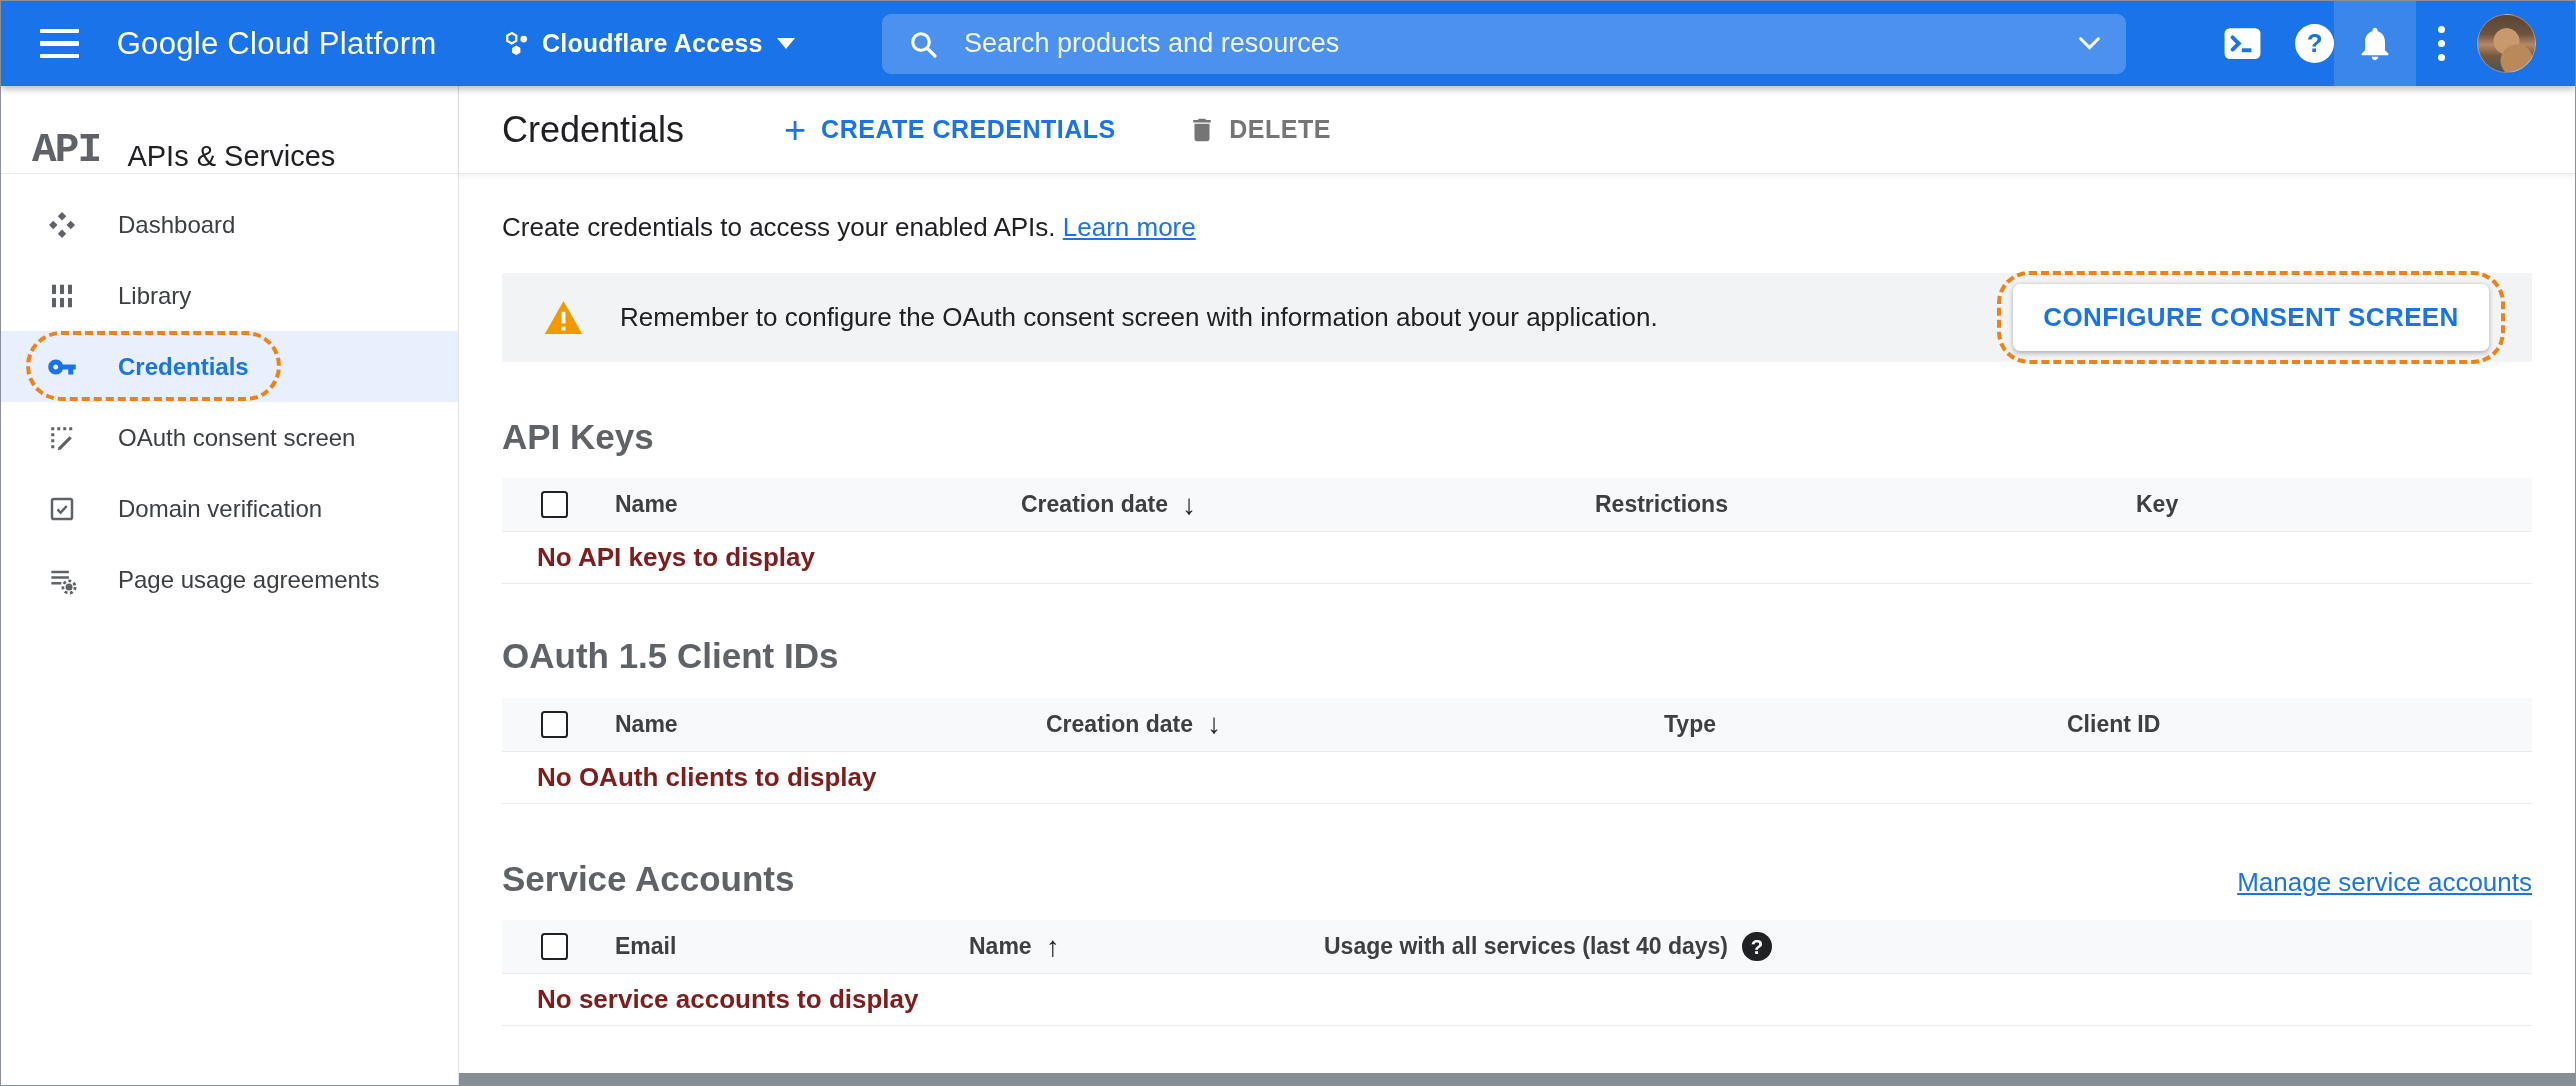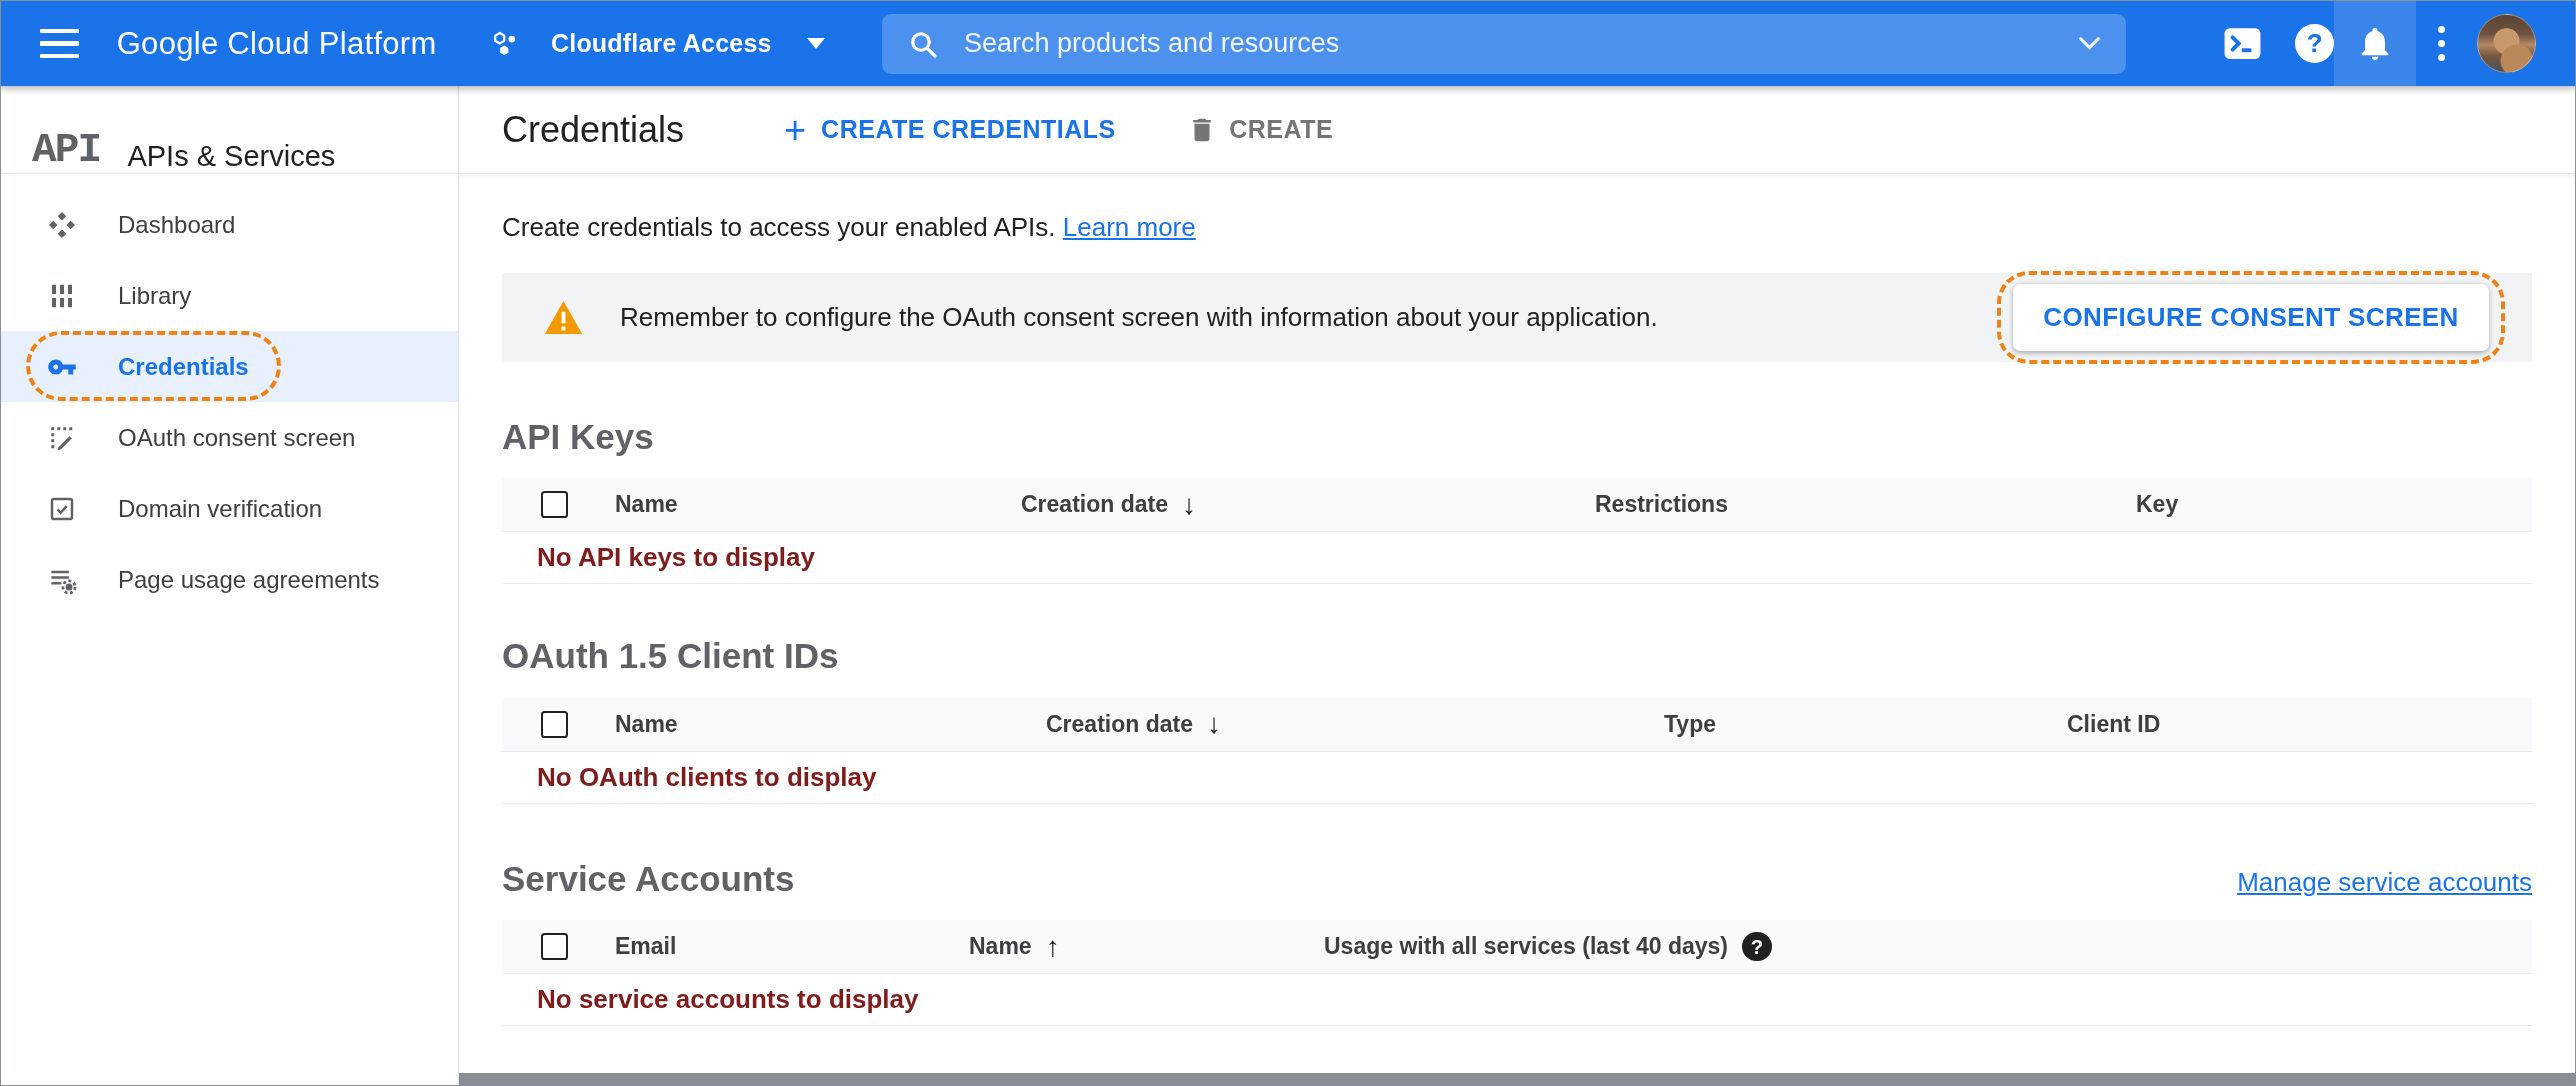--- a/index.html
+++ b/index.html
@@ -13,21 +13,21 @@
   }
   
   .app-header{
     flex:0 0 85px;height:85px;background:#1a73e8;position:relative;
     display:flex;align-items:center;z-index:10;
     box-shadow:0 2.7px 7.1px rgba(0,0,0,.28);
   }
   .hamburger{margin-left:39px;width:57px;height:57px;display:flex;flex-direction:column;justify-content:center;gap:8px;cursor:pointer;flex:0 0 auto;}
   .hamburger span{display:block;width:39px;height:4.5px;background:#fff;border-radius:0.9px;}
   .gcp-logo{margin-left:19.7px;font-size:31px;color:#fff;letter-spacing:0.3px;white-space:nowrap;cursor:pointer;}
-  .project-picker{position:absolute;left:490px;display:flex;align-items:center;gap:30px;cursor:pointer;height:85px;}
+  .project-picker{position:absolute;left:502px;display:flex;align-items:center;gap:9px;cursor:pointer;height:85px;}
   .project-name{color:#fff;font-size:25px;font-weight:bold;letter-spacing:0.2px;}
   .caret-down{width:0;height:0;border-left:9.8px solid transparent;border-right:9.8px solid transparent;border-top:11.6px solid #fff;margin-left:5.4px;}
   .search-pill{
     position:absolute;left:881px;top:12.5px;width:1244px;height:60px;
     background:rgba(255,255,255,.22);border-radius:9px;
     display:flex;align-items:center;padding:0 25px;
   }
   .search-pill input{
     flex:1;background:transparent;border:none;outline:none;
     font-family:"Liberation Sans", sans-serif;font-size:27px;color:#000000;margin-left:23px;
@@ -268,21 +268,21 @@
       <div class="toolbar">
         <span class="page-title">Credentials</span>
         <span class="tb-btn create-btn">
           <span class="plus">+</span>
           <span>CREATE CREDENTIALS</span>
         </span>
         <span class="tb-btn delete-btn">
           <svg width="30" height="30" viewBox="0 0 24 24" fill="#757575">
             <path d="M6 19c0 1.1.9 2 2 2h8c1.1 0 2-.9 2-2V7H6v12zM19 4h-3.5l-1-1h-5l-1 1H5v2h14V4z"></path>
           </svg>
-          <span>CREATE</span>
+          <span>DELETE</span>
         </span>
       </div>
 
       <div class="content">
 
         <div class="intro">
           <span>Create credentials to access your enabled APIs.</span>
           <span class="link">Learn more</span>
         </div>
 

